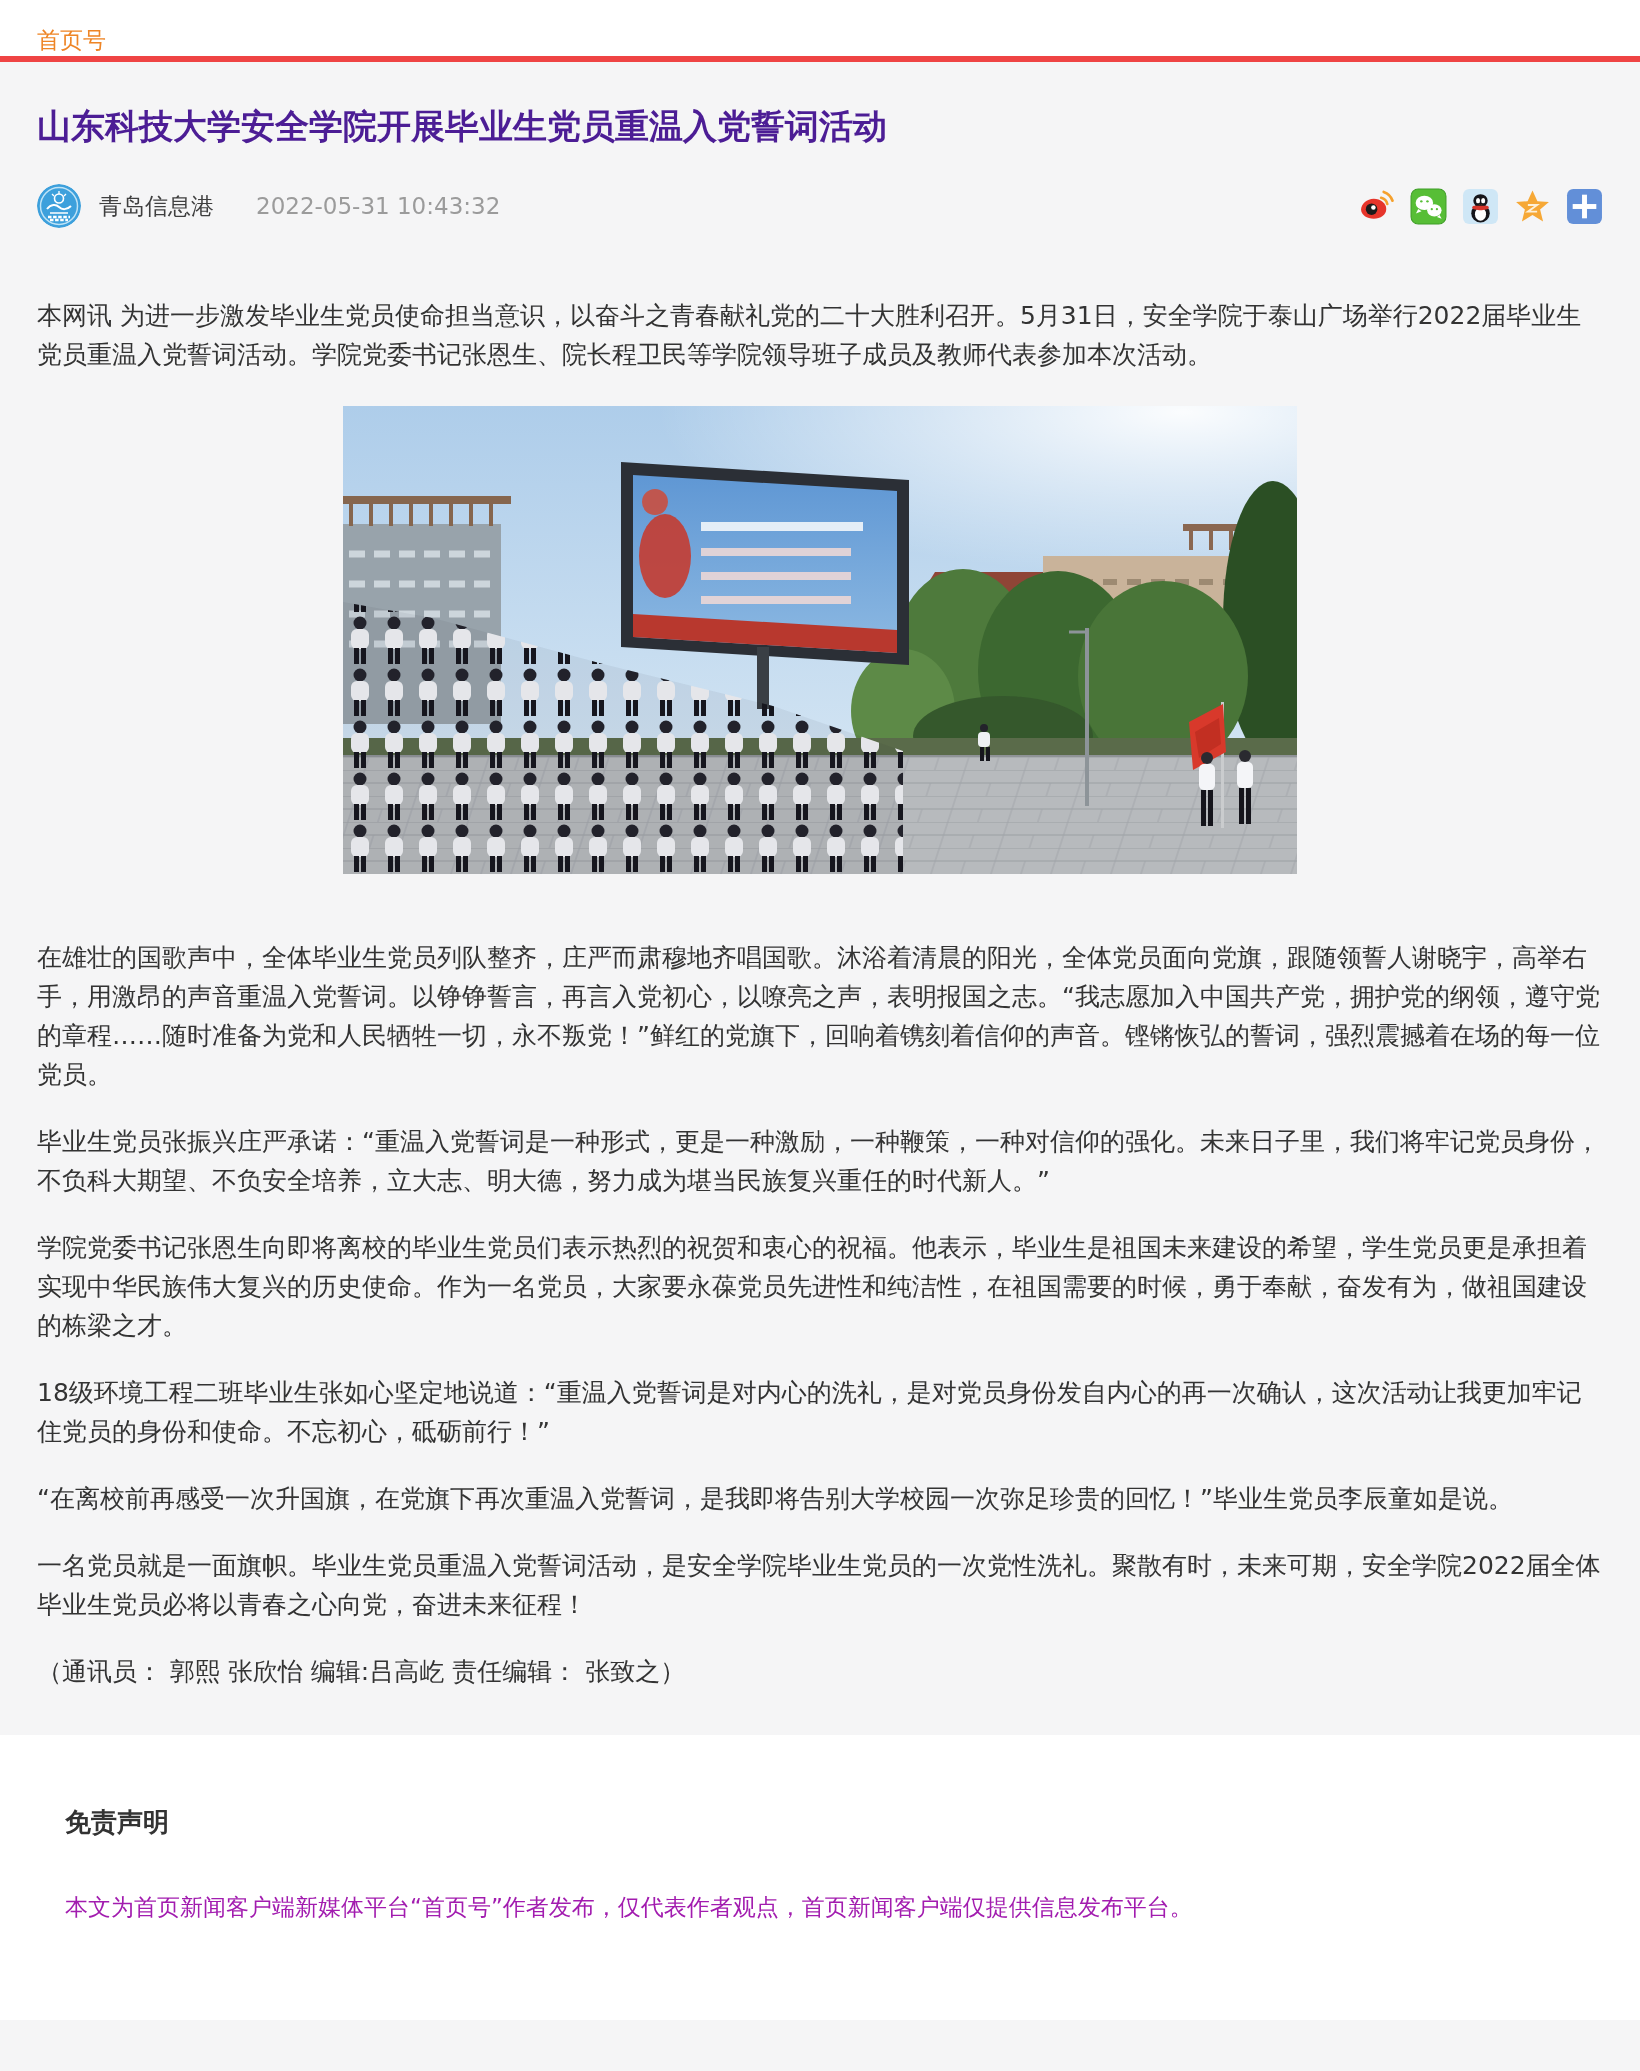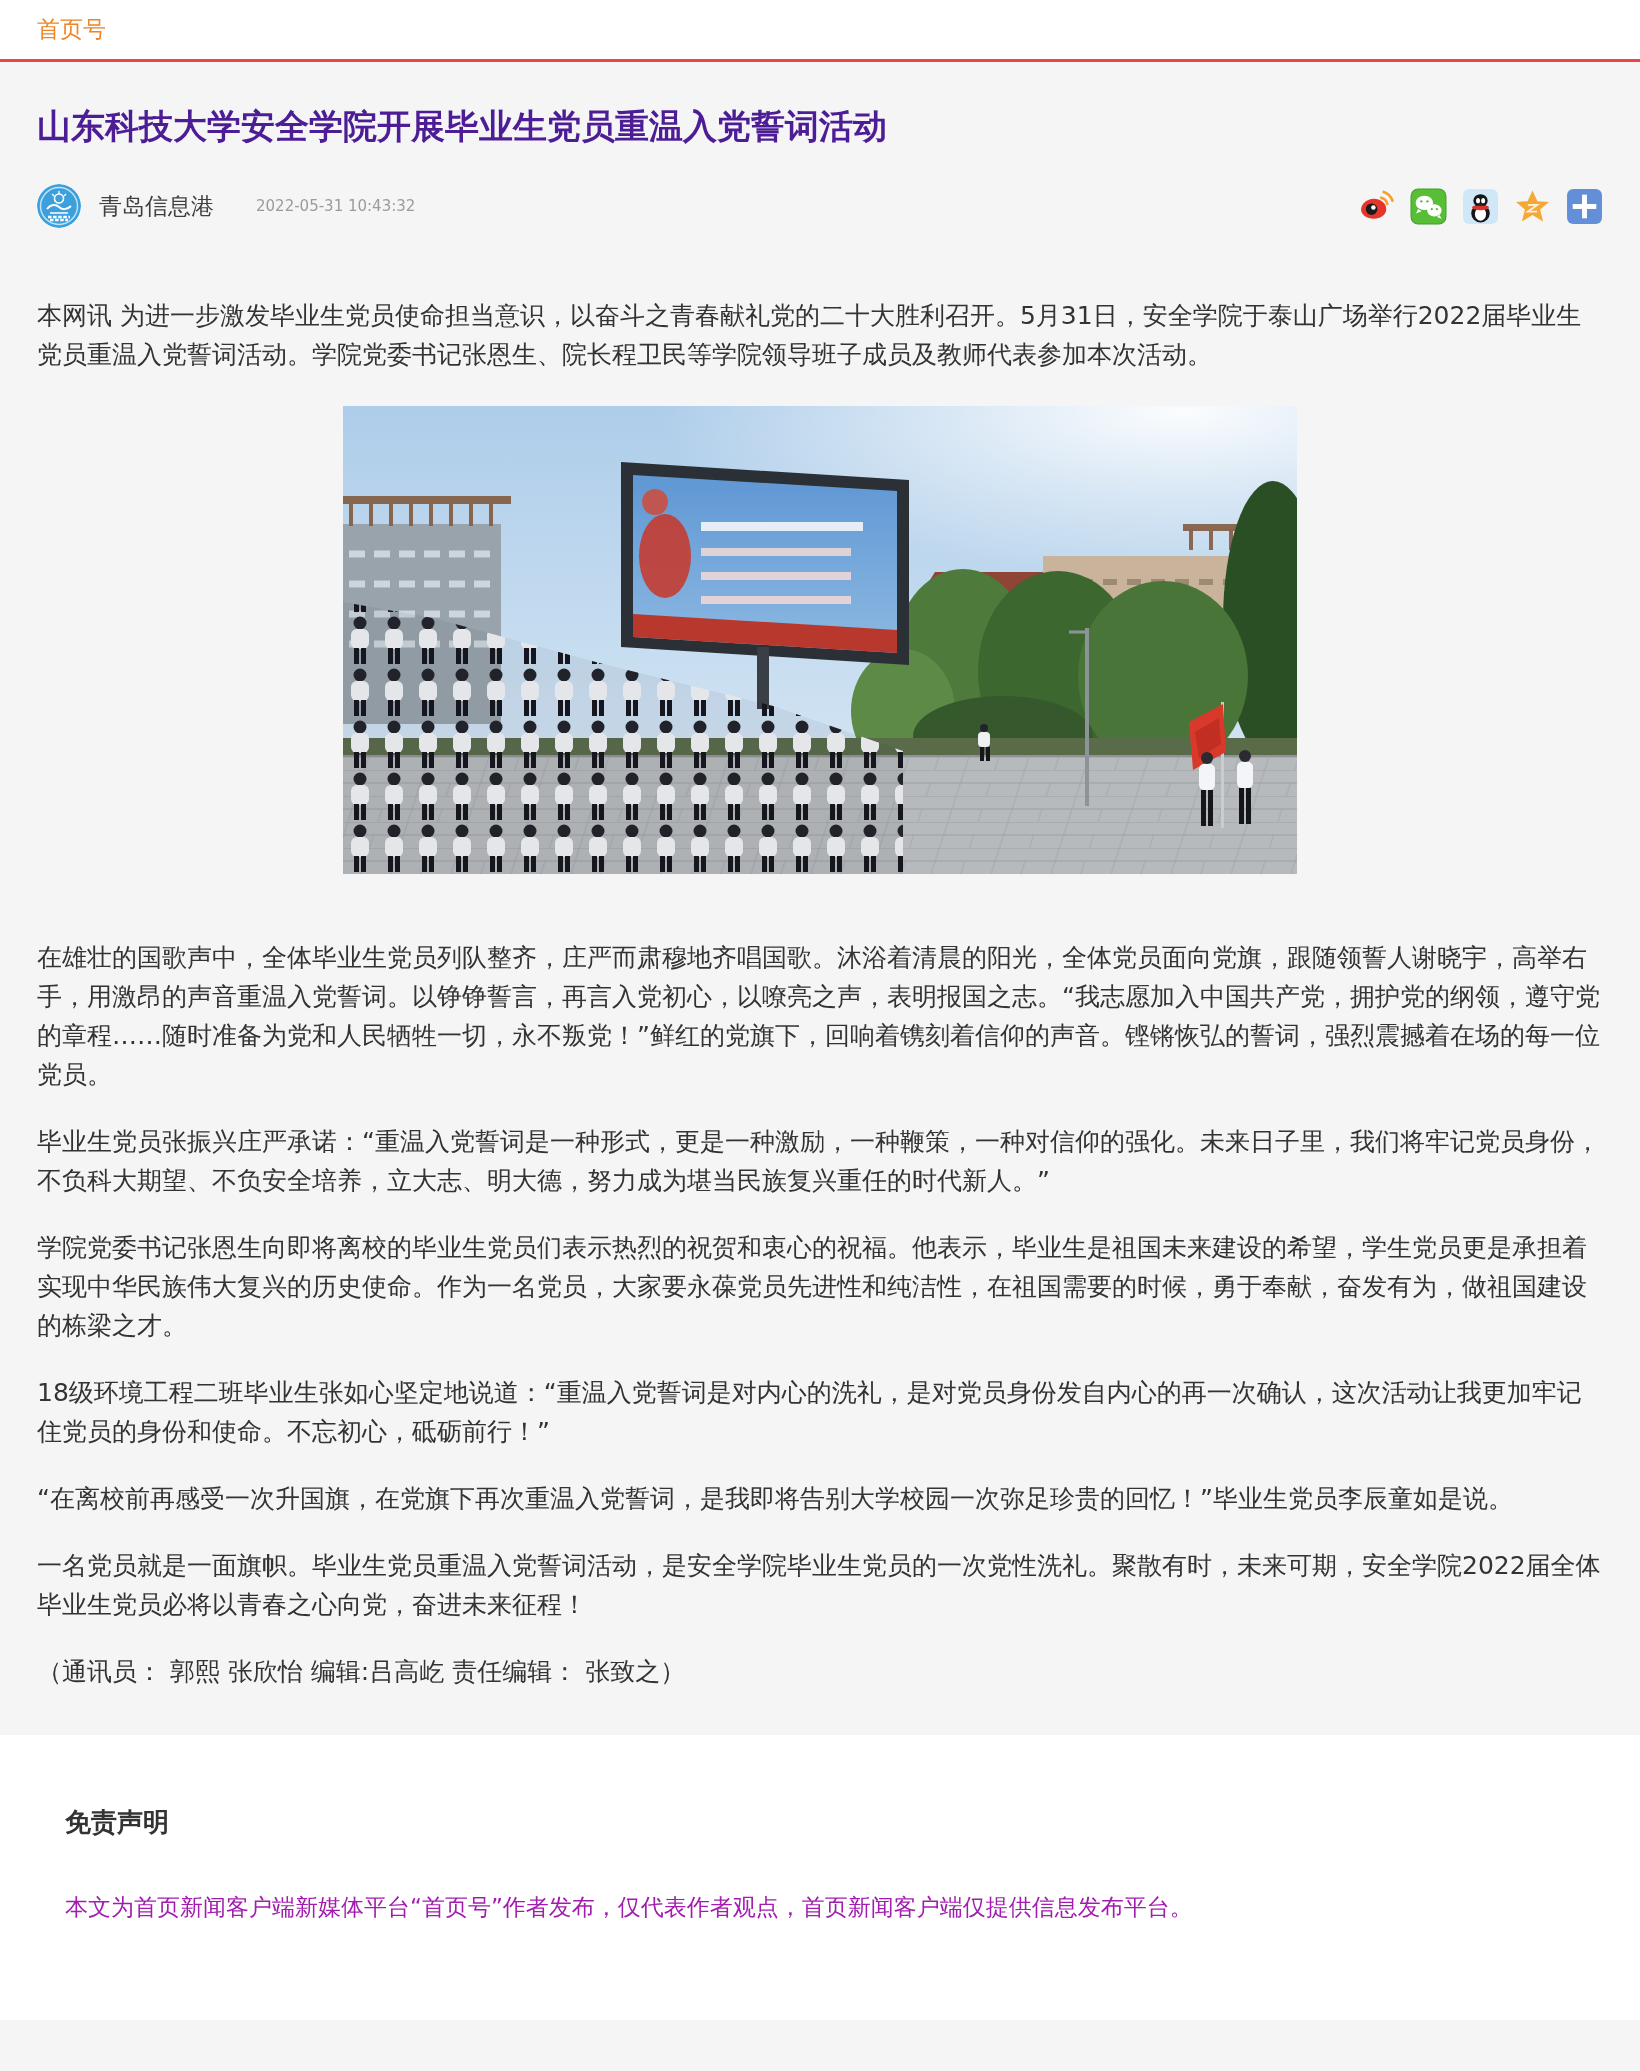--- a/index.html
+++ b/index.html
@@ -9,23 +9,23 @@
     min-height: 2071px;
     background: #f5f5f6;
     font-family: "DejaVu Sans", "Liberation Sans", sans-serif;
     color: #333;
   }
   
   .topbar {
     background: #ffffff;
     height: 62px;
     display: flex;
-    align-items: center;
+    align-items: flex-end;
     padding: 0 37px;
-    border-bottom: 3px solid #ef4444;
+    border-bottom: 6px solid #ef4444;
   }
   .tab {
     color: #ee8526;
     font-size: 23px;
     cursor: pointer;
   }
   
   .article { padding: 0 37px; }
   .title {
     margin: 42px 0 0 0;
@@ -34,21 +34,21 @@
     font-weight: 700;
     color: #4c1d95;
   }
   .author-row {
     margin-top: 36px;
     display: flex;
     align-items: center;
   }
   .avatar { width: 44px; height: 44px; border-radius: 50%; flex: 0 0 auto; cursor: pointer; }
   .author-name { margin-left: 18px; font-size: 23px; color: #3f3f3f; cursor: pointer; text-align: center; }
-  .date { margin-left: 42px; font-size: 15px; color: #9b9b9b; }
+  .date { margin-left: 42px; font-size: 23px; color: #9b9b9b; }
   .share { margin-left: auto; display: flex; align-items: center; gap: 15px; }
   .share svg { width: 37px; height: 37px; display: block; cursor: pointer; }
   .body { margin-top: 68px; }
   .para {
     font-size: 25px;
     line-height: 39px;
     margin: 28px 0;
     color: #333;
   }
   .para:first-child { margin-top: 0; }

